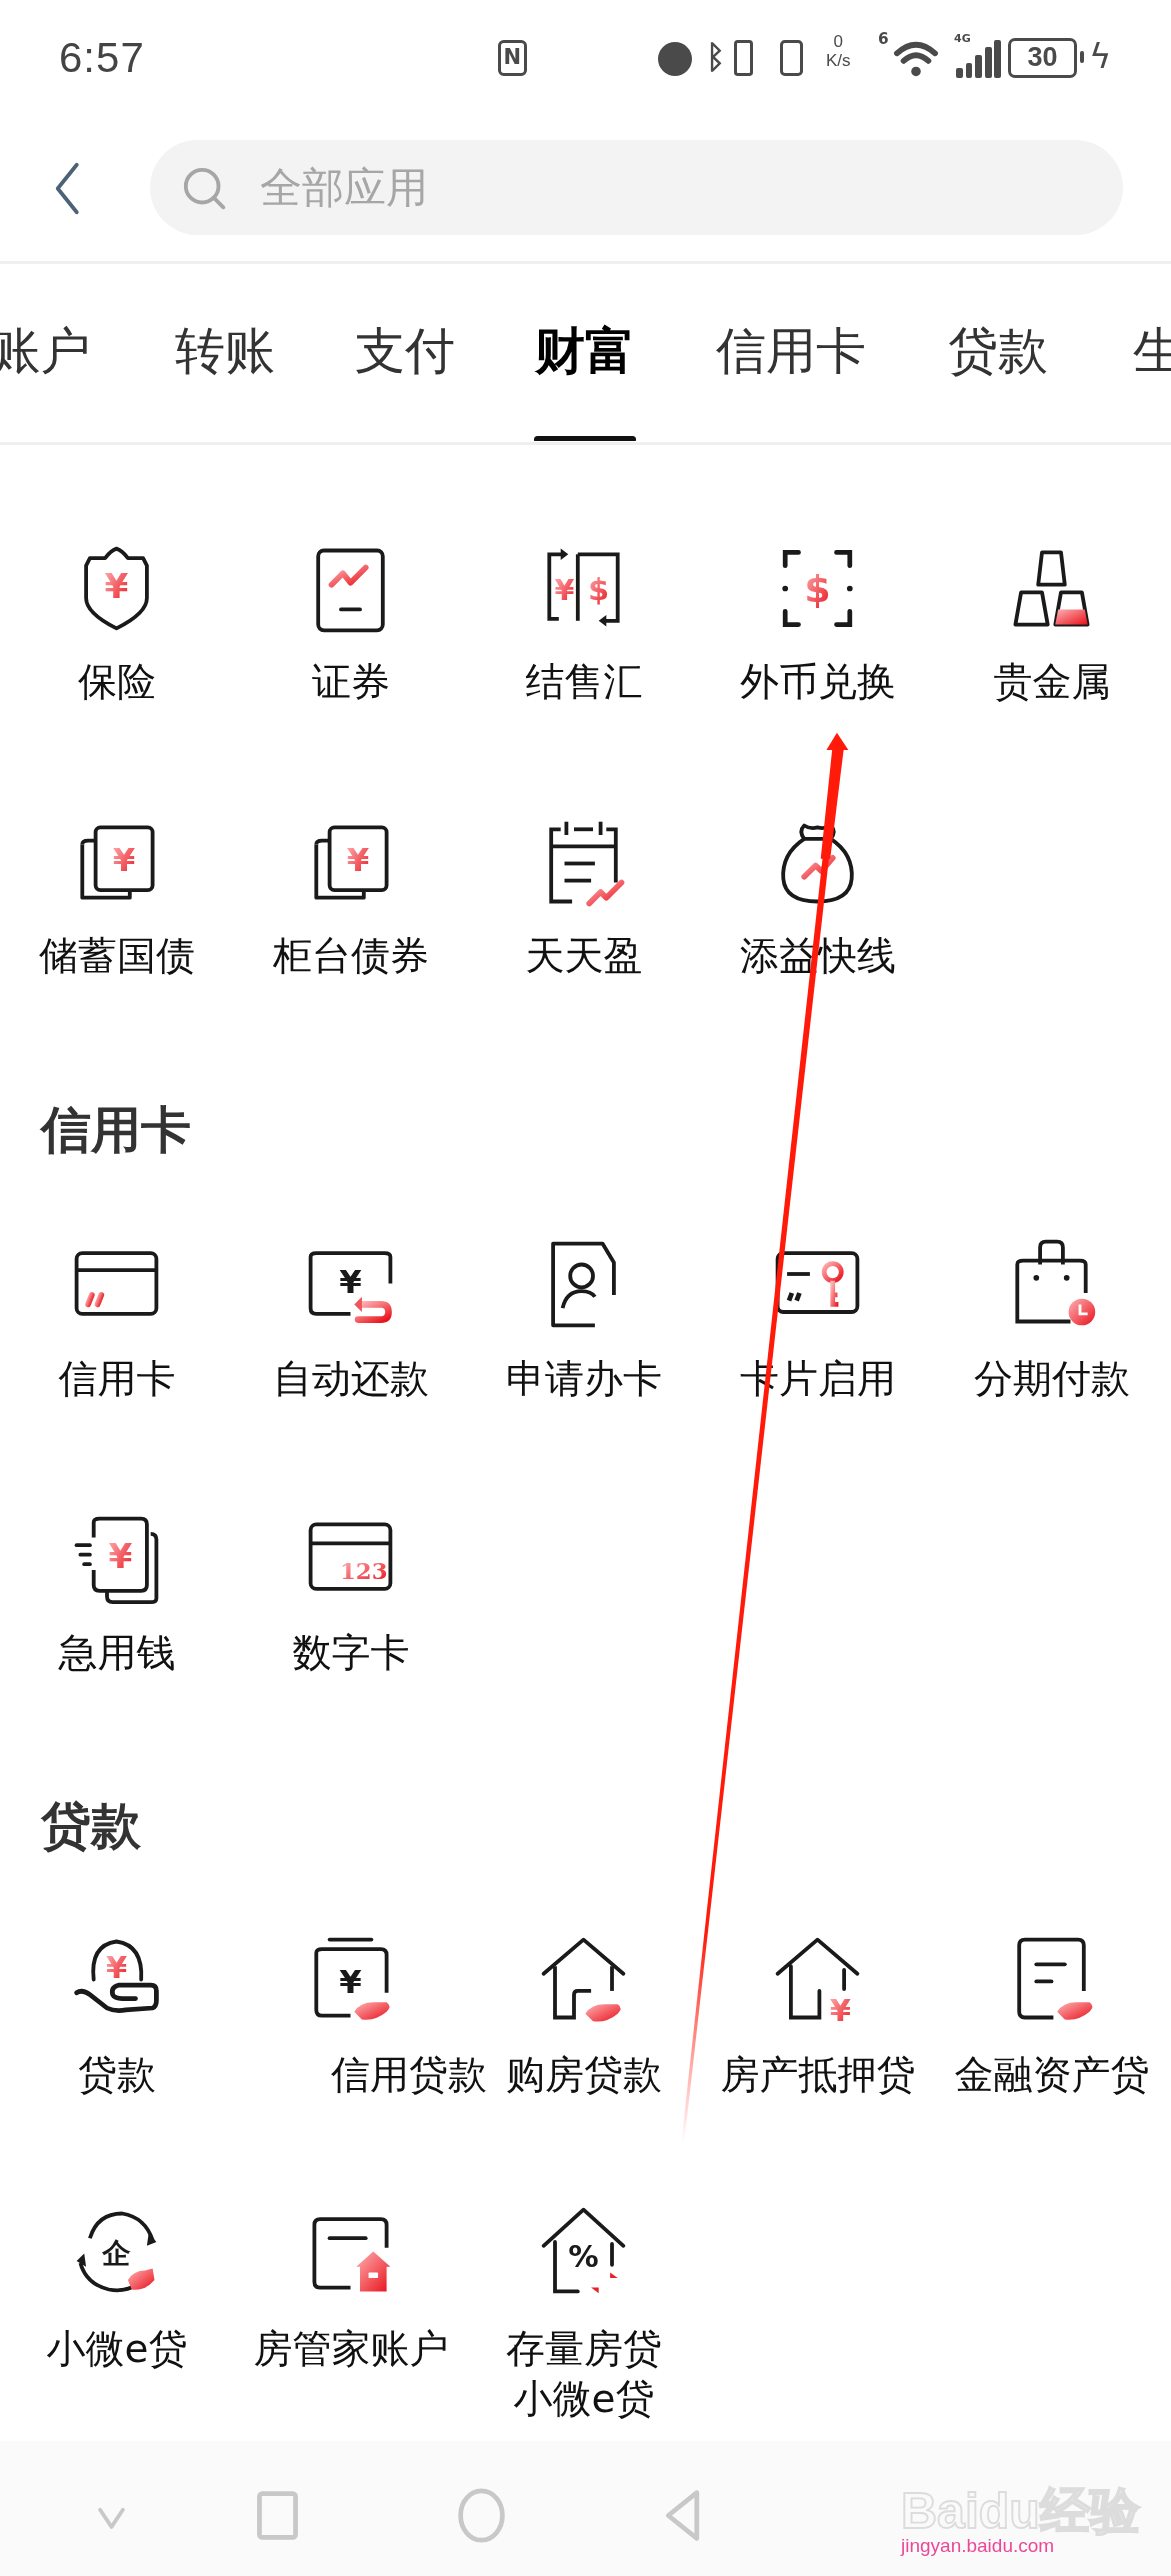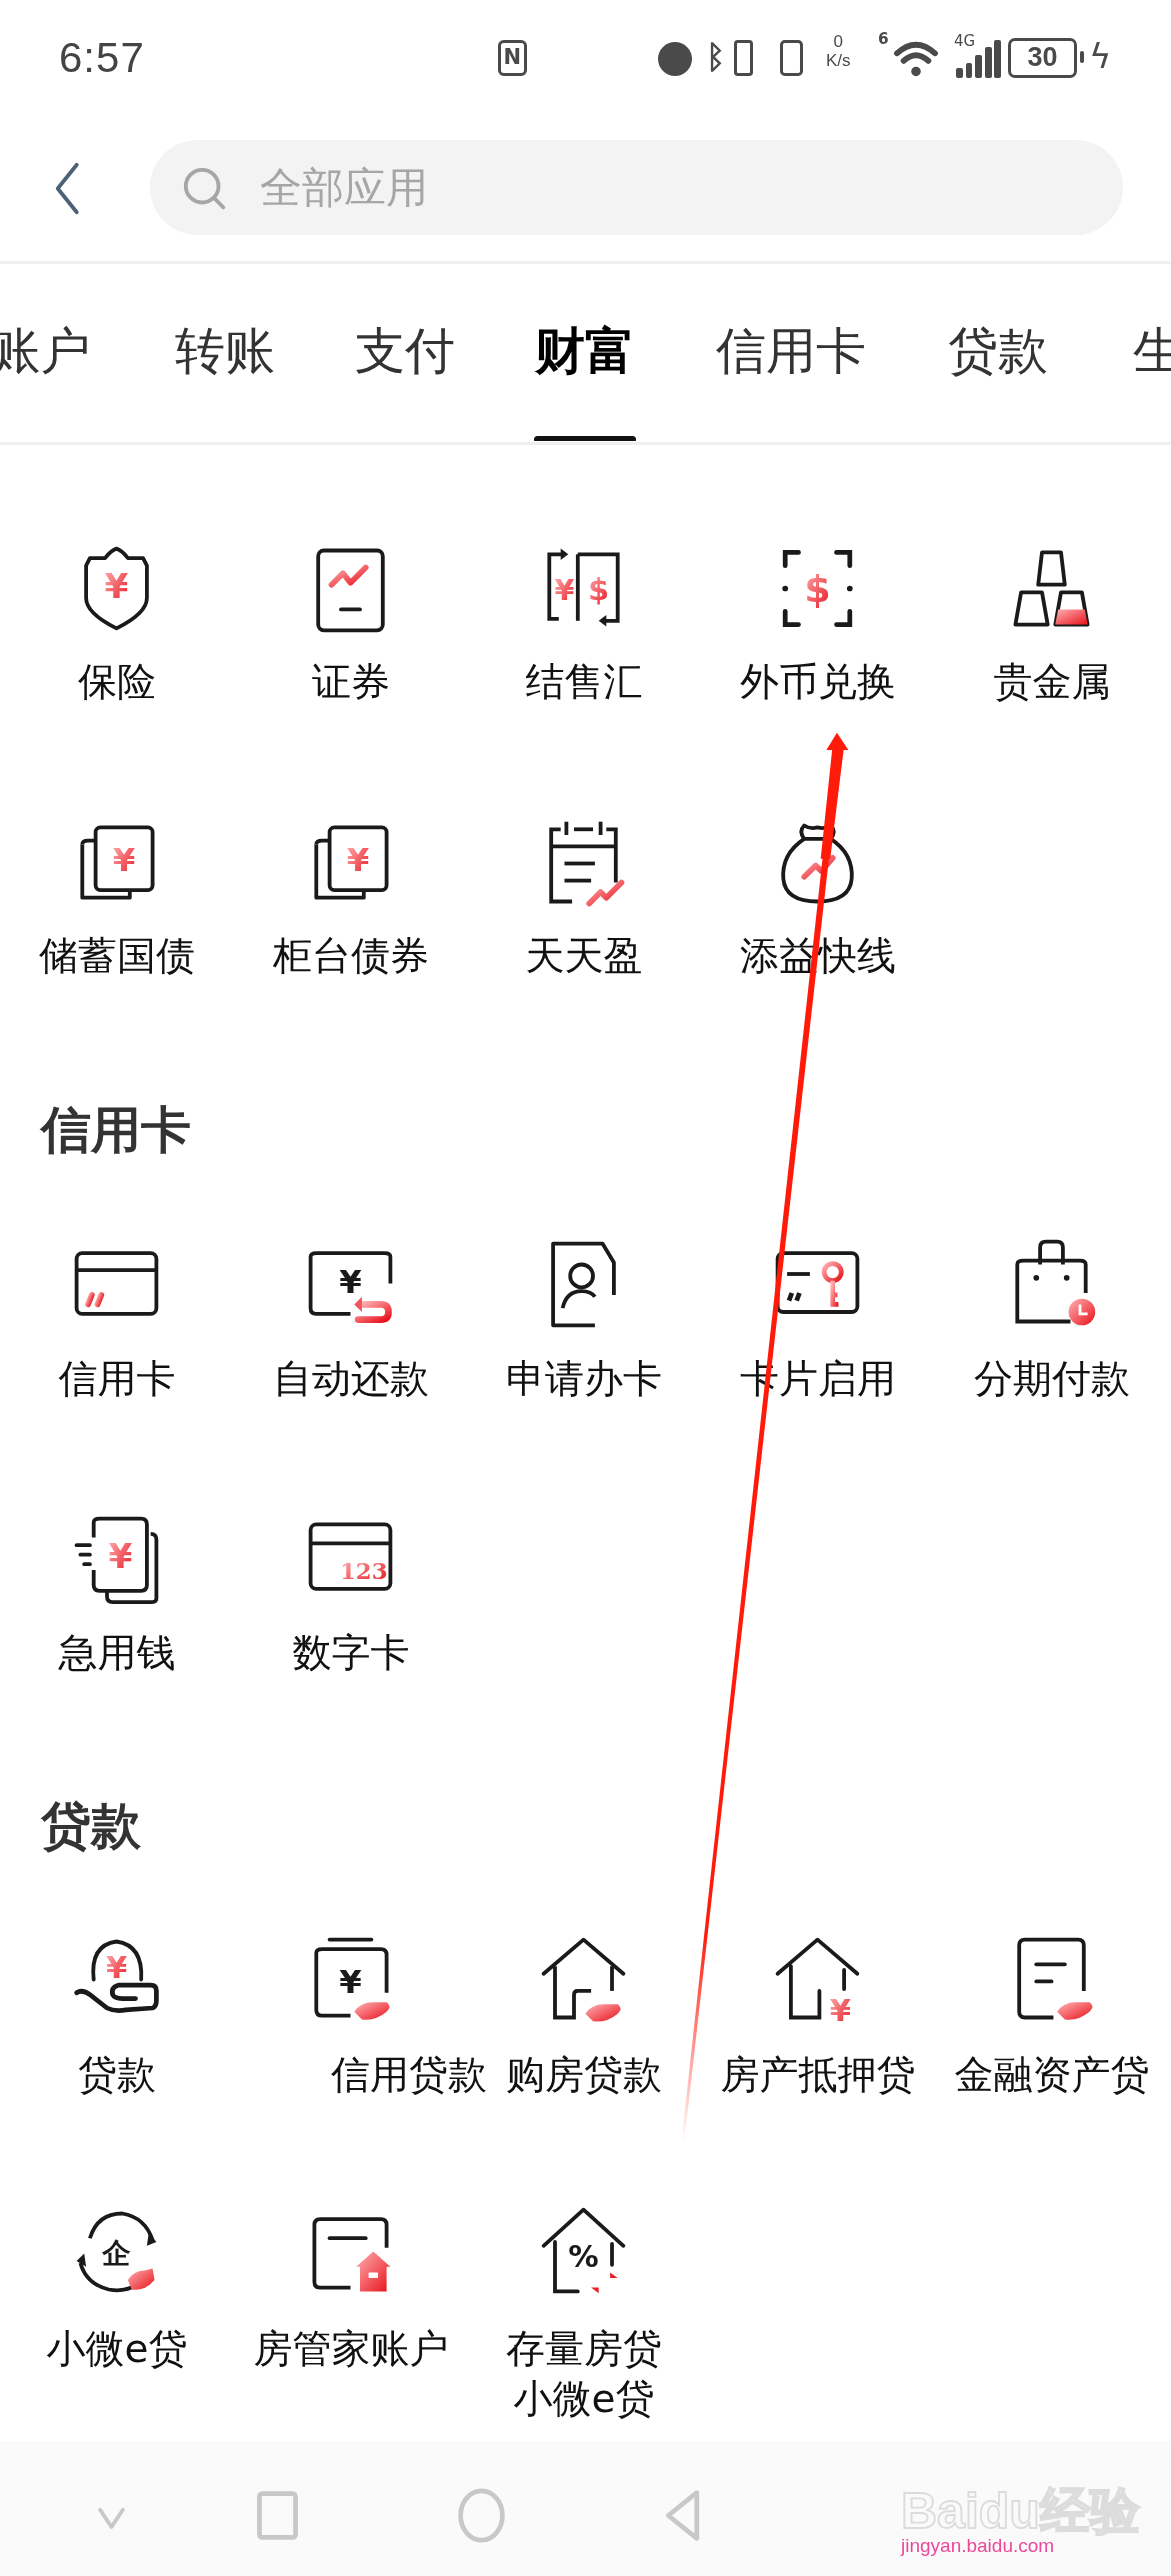--- a/index.html
+++ b/index.html
@@ -12,21 +12,21 @@
   .status-icons { position: absolute; left: 494px; top: 36px; height: 46px; width: 677px; }
   .si { position: absolute; color: #4a4a4a; }
   .nfc-icon { left: 3.8px; top: 3.8px; width: 29px; height: 36px; border: 3.8px solid #4a4a4a; border-radius: 5.7px; font-size: 21px; line-height: 29px; text-align: center; font-weight: bold; }
   .alarm-icon { left: 164px; top: 5.7px; width: 34px; height: 34px; border-radius: 50%; background: #4a4a4a; }
   .bt-icon { left: 212px; top: 1.9px; font-size: 32px; font-weight: bold; }
   .battery-small-icon { left: 240px; top: 3.8px; width: 19px; height: 36px; border: 3.8px solid #4a4a4a; border-radius: 3.8px; }
   .vibrate-icon { left: 286px; top: 3.8px; width: 23px; height: 36px; border: 3.8px solid #4a4a4a; border-radius: 4.8px; }
   .speed { left: 332px; top: -3.8px; font-size: 17px; text-align: center; line-height: 19px; color: #4a4a4a; font-family: "Liberation Sans", sans-serif; }
   .wifi-icon { left: 386px; top: 0px; font-size: 38px; font-weight: bold; }
   .wifi-sup { left: 384px; top: -5.7px; font-size: 15.3px; font-weight: bold; }
-  .sig-4g { left: 445px; top: -3.8px; font-size: 15px; font-weight: normal; }
+  .sig-4g { left: 445px; top: -3.8px; font-size: 11px; font-weight: bold; }
   .signal-icon { left: 445px; top: 3.8px; width: 48px; height: 38px; }
   .signal-icon span { position: absolute; bottom: 0; width: 6.7px; background: #4a4a4a; border-radius: 1.9px; }
   .battery-icon { left: 514px; top: 1.9px; width: 69px; height: 40px; border: 3.8px solid #4a4a4a; border-radius: 7px; font-size: 27px; text-align: center; line-height: 32px; font-weight: bold; font-family: "Liberation Sans", sans-serif; }
   .battery-tip { left: 586px; top: 15.3px; width: 3.8px; height: 11.4px; background: #4a4a4a; border-radius: 1.9px; }
   .charge-icon { left: 595px; top: 0px; font-size: 34px; }
 
   
   .back-button { position: absolute; left: 48px; top: 159px; width: 48px; height: 59px; }
   .back-button svg { width: 48px; height: 59px; }
   .search-bar { position: absolute; left: 150px; top: 140px; width: 973px; height: 95px; border-radius: 48px; background: #f3f3f3; text-decoration: underline; }

